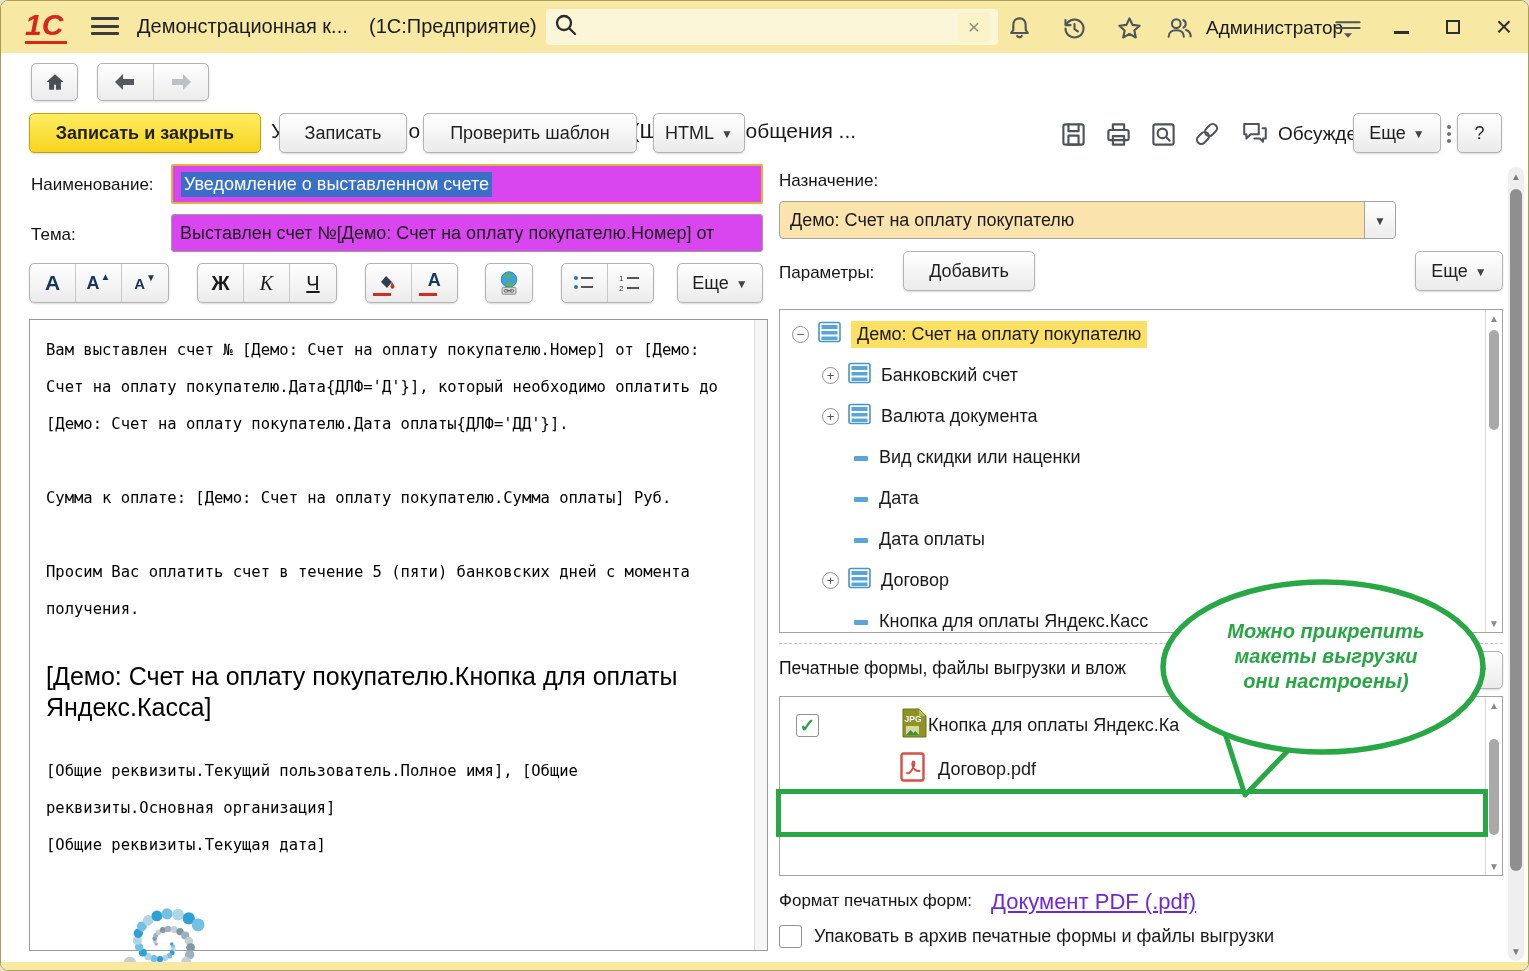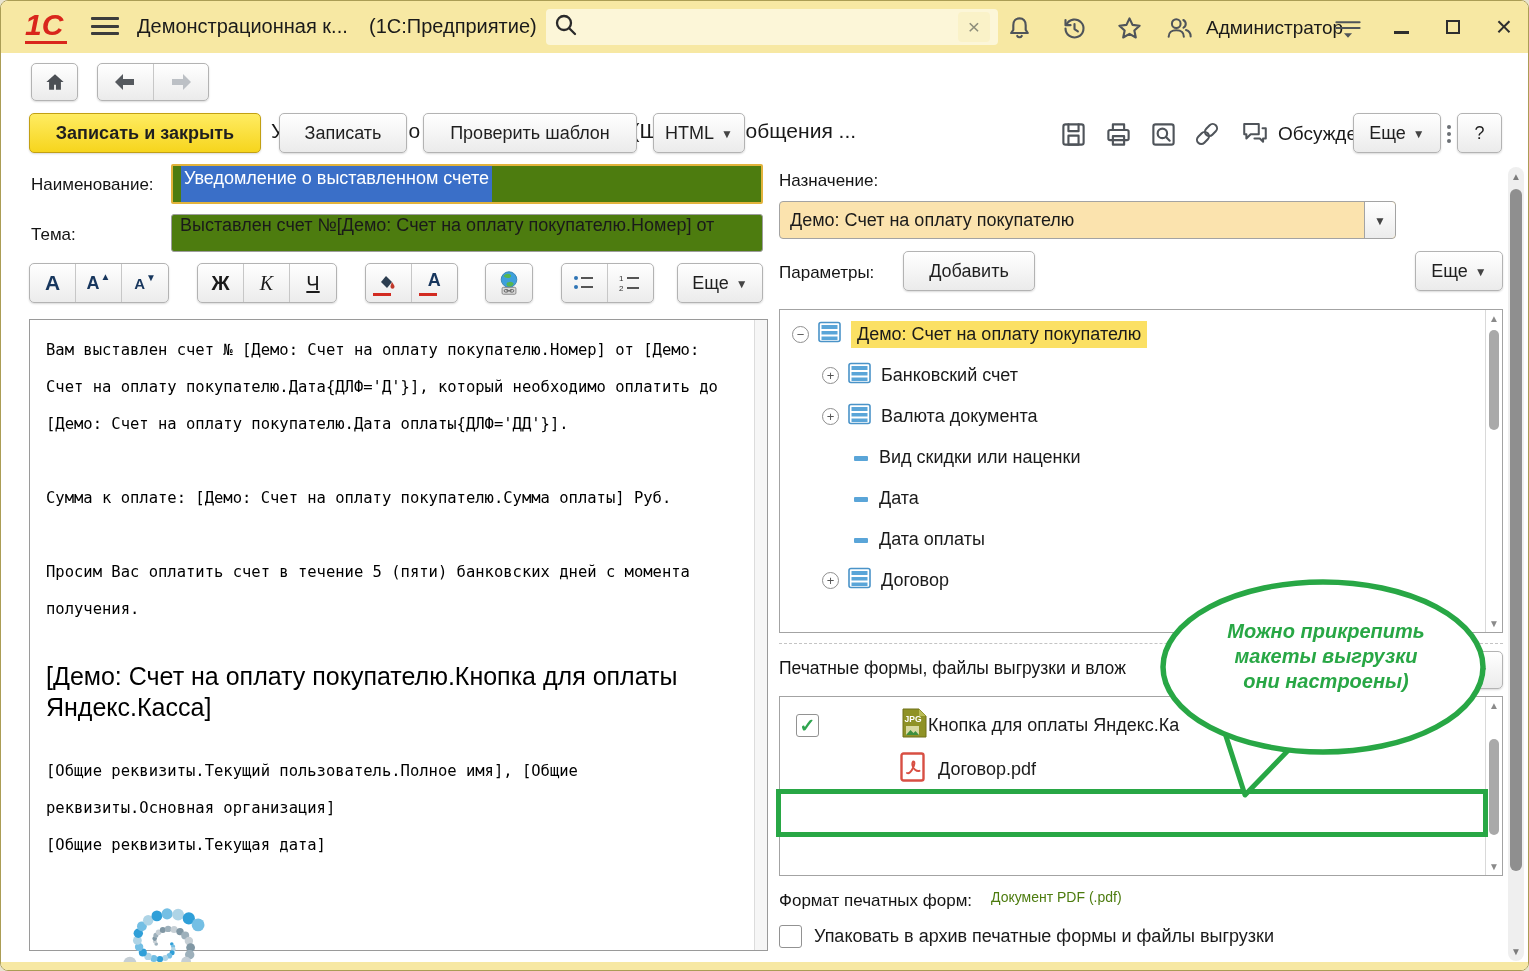--- a/index.html
+++ b/index.html
@@ -31,22 +31,22 @@
   .btn.primary{background:linear-gradient(#ffec62,#f6d51d);border-color:#c2a013;font-weight:bold;}
   .caret{font-size:12px;color:#444;transform:translateY(1px);}
   .pagetitle{position:absolute;left:270px;top:66px;font-size:21px;white-space:nowrap;}
   .titleicon{position:absolute;top:66px;width:32px;height:30px;display:flex;align-items:center;justify-content:center;cursor:pointer;}
   .kebab{display:flex;flex-direction:column;gap:3px;}
   .kebab i{width:4px;height:4px;border-radius:50%;background:#6b6f74;}
   
   .cmdbar .btn{position:absolute;height:40px;}
   
   .lbl{position:absolute;font-size:17px;color:#141414;}
-  .input{position:absolute;background:#4d7c0f;border:1px solid #9d9d9d;border-radius:3px;font-size:18px;
-    display:flex;padding:0 8px;overflow:hidden;white-space:nowrap;cursor:text;}
+  .input{position:absolute;background:#d946ef;border:1px solid #9d9d9d;border-radius:3px;font-size:18px;
+    display:flex;align-items:center;padding:0 8px;overflow:hidden;white-space:nowrap;cursor:text;}
   .input.focused{border:2px solid #e2b33c;border-radius:2px;}
   .sel{background:#3a6fc8;color:#fff;padding:2px 3px;}
   
   .seg{position:absolute;height:40px;display:flex;border:1px solid #b3b3b3;border-radius:5px;
     background:linear-gradient(#fff,#ececec);box-shadow:0 1px 2px rgba(0,0,0,.15);overflow:hidden;}
   .seg>div{width:46px;display:flex;align-items:center;justify-content:center;border-right:1px solid #c7c7c7;cursor:pointer;}
   .seg>div:last-child{border-right:none;}
   .fA{font-weight:bold;color:#17365d;font-size:21px;}
   .fAs{font-weight:bold;color:#17365d;font-size:15px;}
   .tri{font-size:10px;color:#17365d;}
@@ -71,21 +71,21 @@
     display:flex;align-items:center;justify-content:center;line-height:1;background:#fff;flex:0 0 auto;}
   .tsel{background:#fbe064;padding:3px 6px;}
   .vscroll{position:absolute;width:17px;background:#fff;border-left:1px solid #d9d9d9;}
   .vscroll .arr{position:absolute;left:0;width:100%;text-align:center;font-size:10px;color:#8a8a8a;cursor:pointer;}
   .vscroll .thumb{position:absolute;left:3px;width:10px;background:#a9a9a9;border-radius:5px;cursor:grab;}
   .dashline{position:absolute;border-top:1px dashed #c4c4c4;}
   .cb{width:23px;height:23px;border:1px solid #929292;border-radius:3px;background:#fff;
     display:flex;align-items:center;justify-content:center;font-size:19px;font-weight:bold;color:#2ea44f;cursor:pointer;}
   .arow{position:absolute;height:34px;display:flex;align-items:center;font-size:18px;white-space:nowrap;cursor:pointer;}
   .greenframe{position:absolute;border:5px solid #28a745;z-index:30;}
-  .link{color:#4d7c0f;cursor:pointer;font-size:14px;}
+  .link{color:#6d28d9;text-decoration:underline;cursor:pointer;font-size:22px;}
   .mainscroll{position:absolute;left:1507px;top:166px;width:16px;height:794px;background:#efefef;border-radius:8px;}
   .mainscroll .thumb{position:absolute;left:2px;top:22px;width:12px;height:682px;background:#8f8f8f;border-radius:7px;cursor:grab;}
   .mainscroll .arr{position:absolute;left:0;width:100%;text-align:center;font-size:10px;color:#7c7c7c;cursor:pointer;}
   
   .bubble{position:absolute;left:1150px;top:576px;width:352px;height:226px;z-index:50;pointer-events:none;}
   .bubbletext{position:absolute;left:1190px;top:618px;width:270px;text-align:center;z-index:51;
     font-size:20px;line-height:25px;font-weight:bold;font-style:italic;color:#28a745;pointer-events:none;}
 </style>
 </head>
 <body>
@@ -448,20 +448,26 @@
     <div class="trow" style="left:42px;top:255px">
       <span class="exp">+</span>
       <span><svg width="24" height="22" viewBox="0 0 24 22">
             <rect x="1" y="1.5" width="21" height="19" rx="2" fill="#fff" stroke="#4a93c8" stroke-width="1.6"></rect>
             <rect x="3.5" y="4" width="16" height="4" fill="#5aa5d8"></rect>
             <rect x="3.5" y="10" width="16" height="3.5" fill="#5aa5d8"></rect>
             <rect x="3.5" y="15.5" width="16" height="3.5" fill="#5aa5d8"></rect>
           </svg></span>
       <span>Договор</span>
     </div>
+    <div class="trow" style="left:74px;top:296px">
+      <span><svg width="16" height="8" viewBox="0 0 16 8">
+            <rect width="14" height="5" y="1" rx="1" fill="#5aa5d8"></rect>
+          </svg></span>
+      <span>Кнопка для оплаты Яндекс.Касс</span>
+    </div>
     <div class="vscroll" style="right:0;top:0;height:100%">
       <span class="arr" style="top:3px">▲</span>
       <span class="thumb" style="top:20px;height:100px"></span>
       <span class="arr" style="bottom:3px">▼</span>
     </div>
   </div>
 
   <div class="dashline" style="left:778px;top:642px;width:724px"></div>
 
   <div class="lbl" style="left:778px;top:657px;font-size:17.5px">Печатные формы, файлы выгрузки и влож</div>

